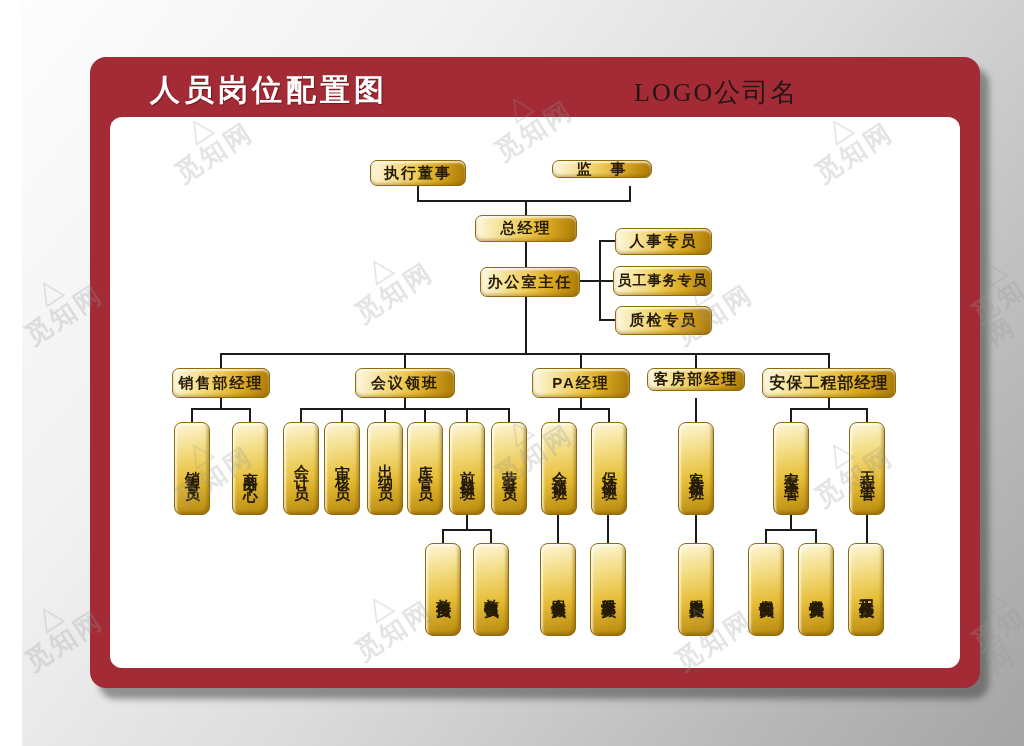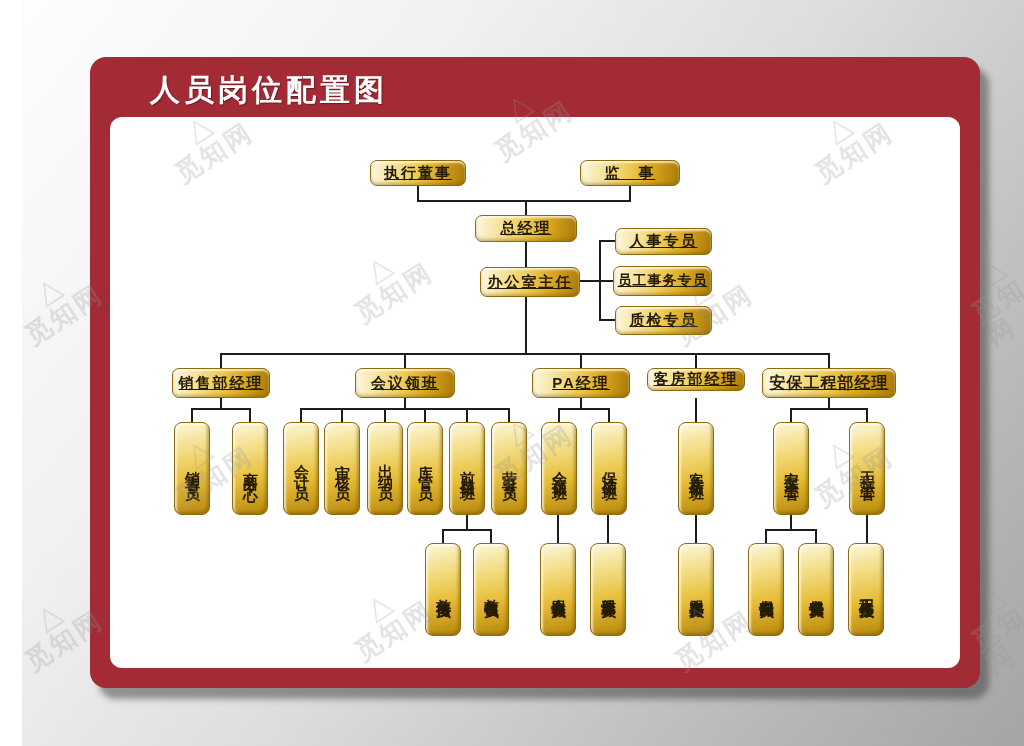--- a/index.html
+++ b/index.html
@@ -16,41 +16,42 @@
          text-shadow:1px 1px 1px rgba(90,10,15,.6);}
   .logo{position:absolute;left:544px;top:18px;font-size:26px;color:#241517;
         font-family:"Liberation Serif","DejaVu Serif",serif;letter-spacing:2px;white-space:nowrap;}
   .chart{position:absolute;left:20px;top:60px;width:850px;height:551px;
          background:#ffffff;border-radius:12px;}
   .node{position:absolute;display:flex;align-items:center;justify-content:center;
         box-sizing:border-box;color:#261c06;font-weight:bold;
         border:1px solid #8f6b0c;white-space:nowrap;}
   .node.h{border-radius:7px;font-size:15px;letter-spacing:2px;
         background:linear-gradient(96deg,#fdf8e3 0%,#f7e6a4 20%,#edcb55 48%,#d9a71f 72%,#aa7a08 100%);
-        box-shadow:inset 0 2px 2px rgba(255,255,255,.7), inset 0 -2px 3px rgba(120,80,0,.35);text-decoration:underline;}
+        box-shadow:inset 0 2px 2px rgba(255,255,255,.7), inset 0 -2px 3px rgba(120,80,0,.35);}
   .node.v{border-radius:8px;font-size:15px;white-space:normal;
         background:linear-gradient(168deg,#fdf7da 0%,#f3dd85 30%,#e6bd37 62%,#b6870c 100%);
         box-shadow:inset 2px 2px 2px rgba(255,255,255,.65), inset -2px -2px 3px rgba(110,75,0,.4);
         writing-mode:vertical-rl;text-orientation:upright;}
   .ln{position:absolute;background:#1c1c1c;}
   .wm-layer{position:absolute;left:0;top:0;width:1024px;height:746px;
         pointer-events:none;z-index:6;overflow:hidden;}
   .wm{position:absolute;transform:rotate(-33deg);
         color:rgba(150,150,150,.26);display:flex;flex-direction:column;
         align-items:center;line-height:1.05;}
   .wm .tri{font-size:30px;}
   .wm .wtext{font-size:26px;letter-spacing:3px;font-weight:bold;}
 </style>
 </head>
 <body>
 
 <div class="stage">
   <div class="card">
     <div class="card-header">
       <div class="title">人员岗位配置图</div>
+      <div class="logo">LOGO公司名</div>
     </div>
     <div class="chart" id="chart">
         <i class="ln" style="left: 307px; top: 69px; width: 2px; height: 14px;"></i>
         <i class="ln" style="left: 519px; top: 69px; width: 2px; height: 14px;"></i>
         <i class="ln" style="left: 307px; top: 83px; width: 214px; height: 2px;"></i>
         <i class="ln" style="left: 415px; top: 83px; width: 2px; height: 15px;"></i>
         <i class="ln" style="left: 415px; top: 125px; width: 2px; height: 25px;"></i>
         <i class="ln" style="left: 470px; top: 163px; width: 33px; height: 2px;"></i>
         <i class="ln" style="left: 489px; top: 124px; width: 2px; height: 80px;"></i>
         <i class="ln" style="left: 489px; top: 123px; width: 16px; height: 2px;"></i>
@@ -89,21 +90,21 @@
         <i class="ln" style="left: 380px; top: 412px; width: 2px; height: 14px;"></i>
         <i class="ln" style="left: 447px; top: 398px; width: 2px; height: 28px;"></i>
         <i class="ln" style="left: 497px; top: 398px; width: 2px; height: 28px;"></i>
         <i class="ln" style="left: 585px; top: 398px; width: 2px; height: 28px;"></i>
         <i class="ln" style="left: 680px; top: 398px; width: 2px; height: 14px;"></i>
         <i class="ln" style="left: 655px; top: 412px; width: 52px; height: 2px;"></i>
         <i class="ln" style="left: 655px; top: 412px; width: 2px; height: 14px;"></i>
         <i class="ln" style="left: 705px; top: 412px; width: 2px; height: 14px;"></i>
         <i class="ln" style="left: 756px; top: 398px; width: 2px; height: 28px;"></i>
         <div class="node h" style="left: 260px; top: 43px; width: 96px; height: 26px;">执行董事</div>
-        <div class="node h" style="left: 470px; top: 43px; width: 100px; height: 26px;">监　事</div>
+        <div class="node h" style="left: 442px; top: 43px; width: 100px; height: 18px;">监　事</div>
         <div class="node h" style="left: 365px; top: 98px; width: 102px; height: 27px;">总经理</div>
         <div class="node h" style="left: 370px; top: 150px; width: 100px; height: 30px;">办公室主任</div>
         <div class="node h" style="left: 505px; top: 111px; width: 97px; height: 27px;">人事专员</div>
         <div class="node h" style="left: 503px; top: 149px; width: 99px; height: 30px; font-size: 14px; letter-spacing: 1px;">员工事务专员</div>
         <div class="node h" style="left: 505px; top: 189px; width: 97px; height: 29px;">质检专员</div>
         <div class="node h" style="left: 62px; top: 251px; width: 98px; height: 30px;">销售部经理</div>
         <div class="node h" style="left: 245px; top: 251px; width: 100px; height: 30px;">会议领班</div>
         <div class="node h" style="left: 422px; top: 251px; width: 98px; height: 30px;">PA经理</div>
         <div class="node h" style="left: 537px; top: 251px; width: 98px; height: 23px;">客房部经理</div>
         <div class="node h" style="left: 652px; top: 251px; width: 134px; height: 30px; font-size: 16px; letter-spacing: 1px;">安保工程部经理</div>

